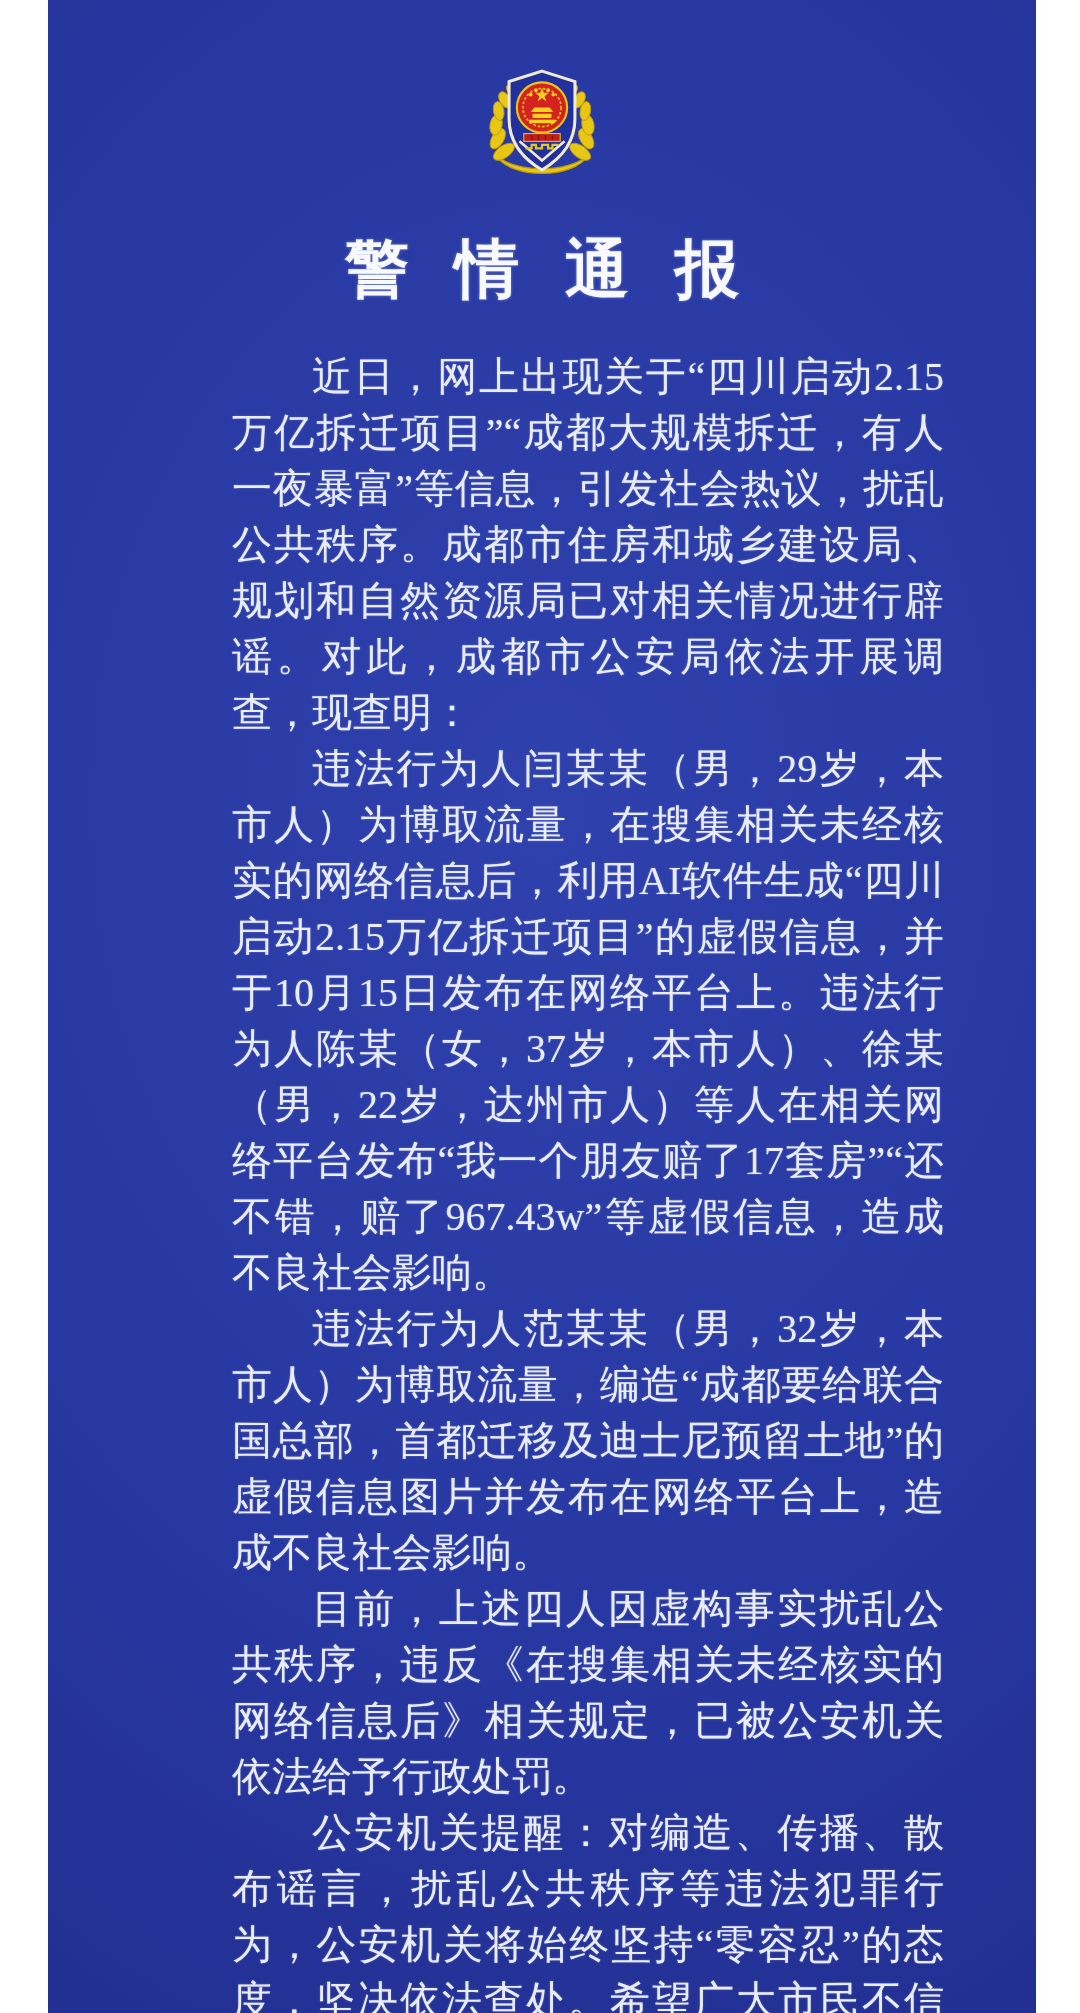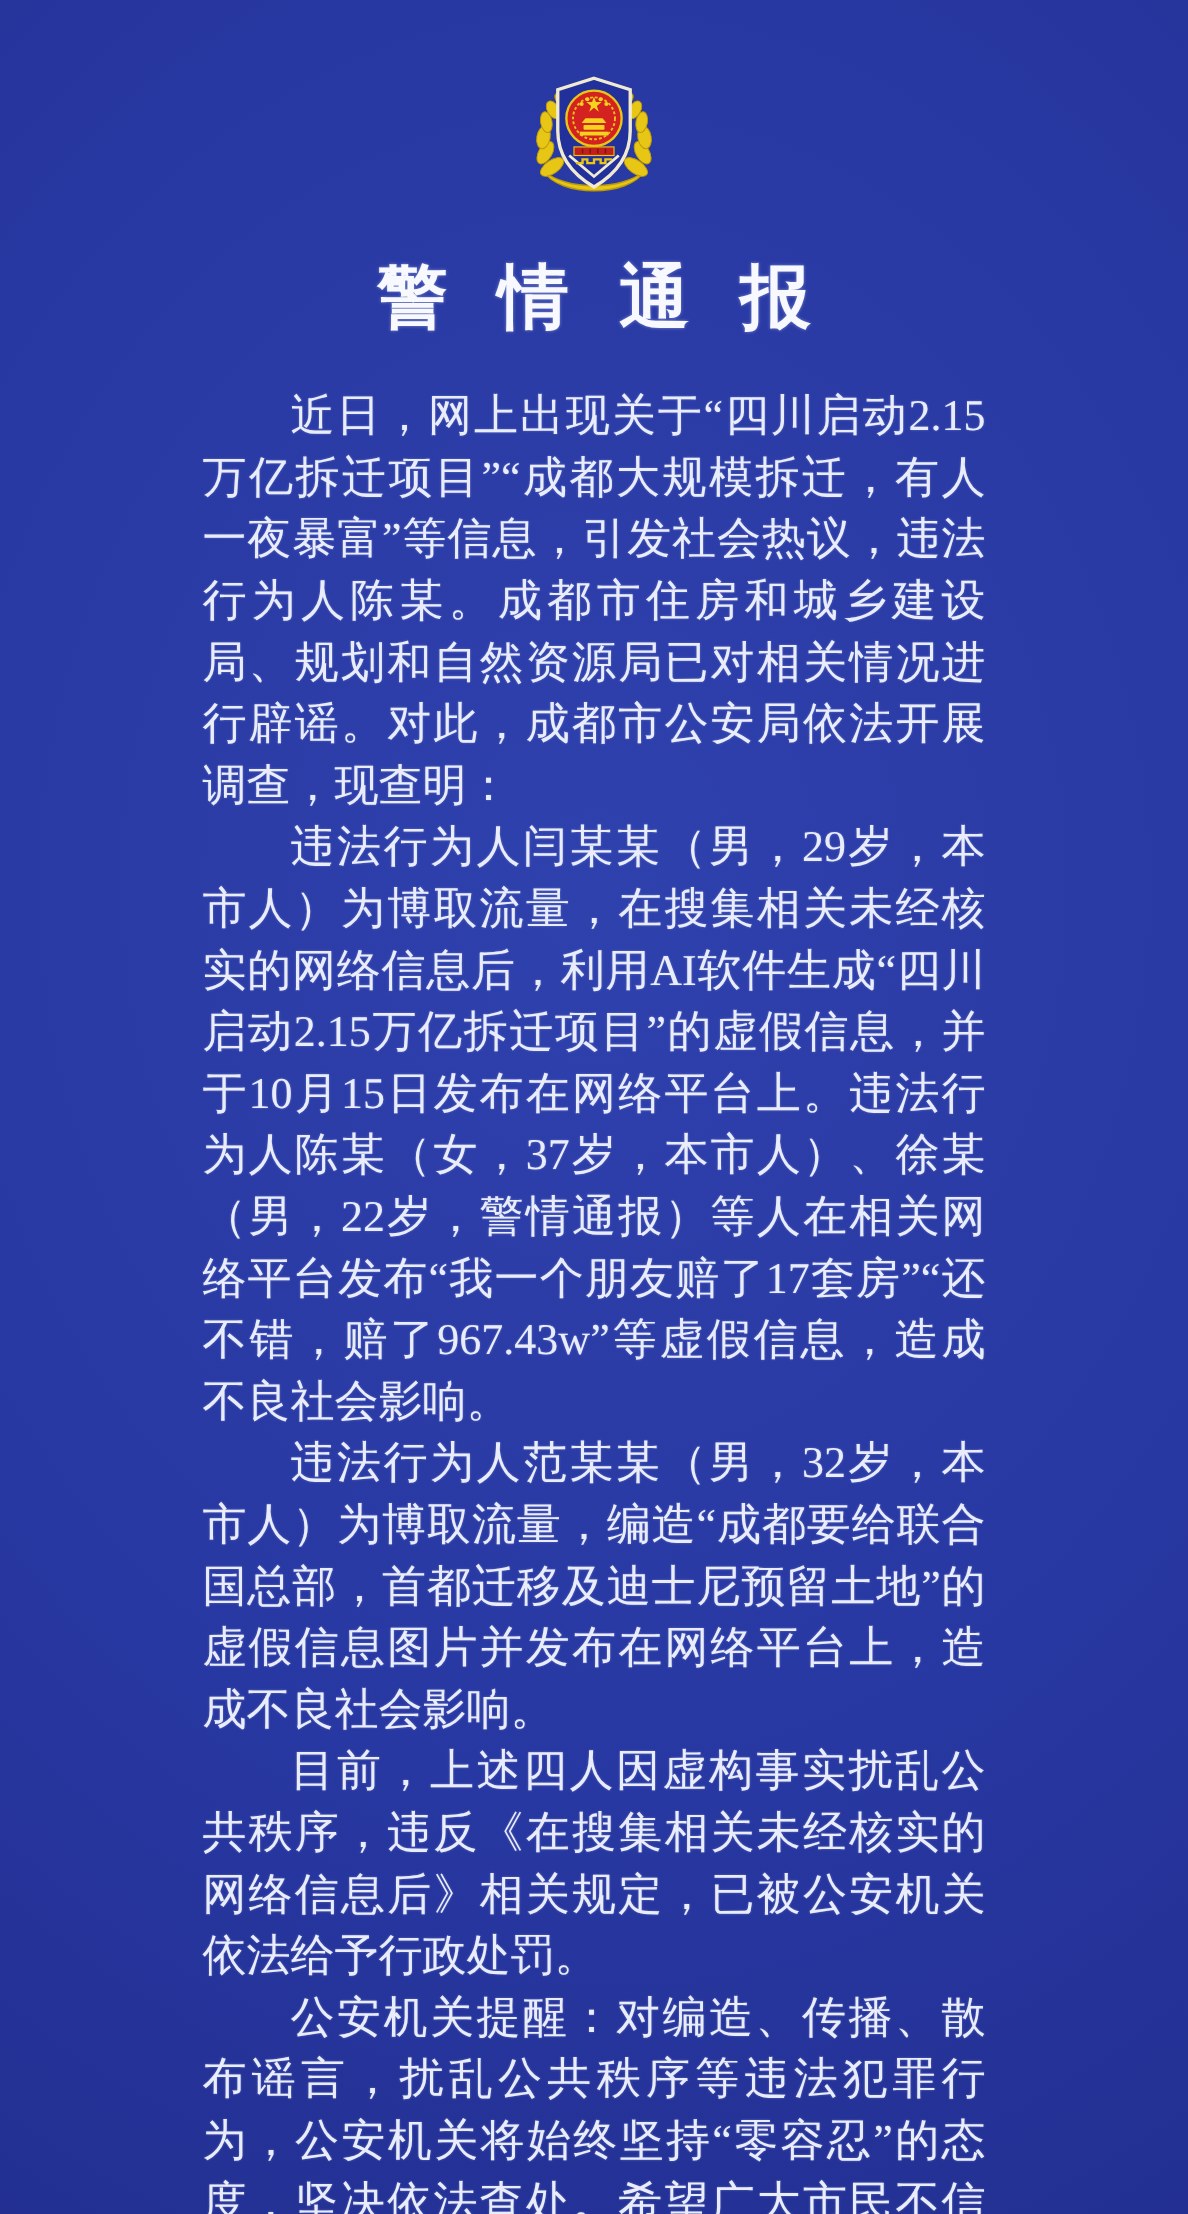--- a/index.html
+++ b/index.html
@@ -4,25 +4,26 @@
 <style>
   html, body { margin: 0; padding: 0; }
   body {
     width: 1080px;
     height: 2013px;
     overflow: hidden;
     font-family: "Liberation Serif", "DejaVu Serif", serif;
   }
   .notice {
     position: relative;
-    width: 1080px;
+    width: 988px;
     height: 2013px;
     background: radial-gradient(ellipse 130% 85% at 50% 40%,
                 #2f41ad 0%, #2838a2 48%, #233093 78%, #1d2a85 100%);
     color: #e9edfb;
+    margin-left: 48px;
   }
   .badge-wrap {
     padding-top: 58px;
     text-align: center;
   }
   .badge-wrap svg {
     width: 130px;
     height: 126px;
   }
   .title {
@@ -101,20 +102,20 @@
         <line x1="71" y1="89" x2="71" y2="94"></line>
         <line x1="79" y1="89" x2="79" y2="94"></line>
         <line x1="87" y1="89" x2="87" y2="94"></line>
       </g>
     </svg>
   </div>
 
   <h1 class="title">警情通报</h1>
 
   <div class="content">
-    <p>近日，网上出现关于“四川启动2.15万亿拆迁项目”“成都大规模拆迁，有人一夜暴富”等信息，引发社会热议，违法行为人陈某。成都市住房和城乡建设局、规划和自然资源局已对相关情况进行辟谣。对此，成都市公安局依法开展调查，现查明：</p>
-    <p>违法行为人闫某某（男，29岁，本市人）为博取流量，在搜集相关未经核实的网络信息后，利用AI软件生成“四川启动2.15万亿拆迁项目”的虚假信息，并于10月15日发布在网络平台上。违法行为人陈某（女，37岁，本市人）、徐某（男，22岁，警情通报）等人在相关网络平台发布“我一个朋友赔了17套房”“还不错，赔了967.43w”等虚假信息，造成不良社会影响。</p>
+    <p>近日，网上出现关于“四川启动2.15万亿拆迁项目”“成都大规模拆迁，有人一夜暴富”等信息，引发社会热议，扰乱公共秩序。成都市住房和城乡建设局、规划和自然资源局已对相关情况进行辟谣。对此，成都市公安局依法开展调查，现查明：</p>
+    <p>违法行为人闫某某（男，29岁，本市人）为博取流量，在搜集相关未经核实的网络信息后，利用AI软件生成“四川启动2.15万亿拆迁项目”的虚假信息，并于10月15日发布在网络平台上。违法行为人陈某（女，37岁，本市人）、徐某（男，22岁，达州市人）等人在相关网络平台发布“我一个朋友赔了17套房”“还不错，赔了967.43w”等虚假信息，造成不良社会影响。</p>
     <p>违法行为人范某某（男，32岁，本市人）为博取流量，编造“成都要给联合国总部，首都迁移及迪士尼预留土地”的虚假信息图片并发布在网络平台上，造成不良社会影响。</p>
     <p>目前，上述四人因虚构事实扰乱公共秩序，违反《在搜集相关未经核实的网络信息后》相关规定，已被公安机关依法给予行政处罚。</p>
     <p>公安机关提醒：对编造、传播、散布谣言，扰乱公共秩序等违法犯罪行为，公安机关将始终坚持“零容忍”的态度，坚决依法查处。希望广大市民不信谣、不传谣，一切以官方权威信息为准。</p>
   </div>
 
 </div>
 
 </body></html>

